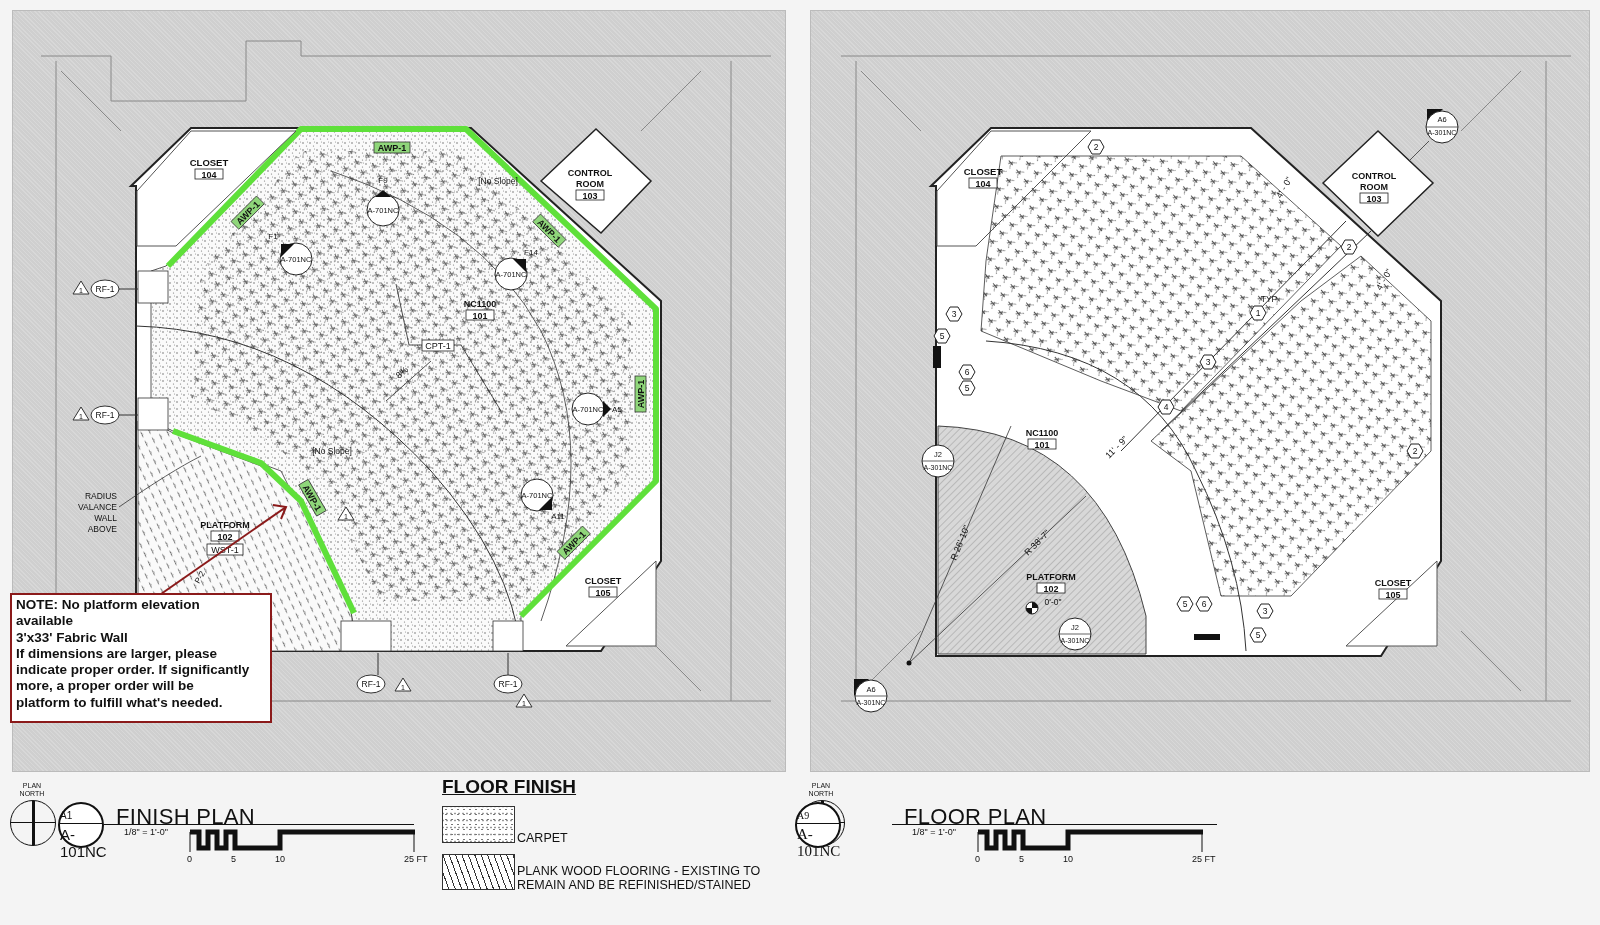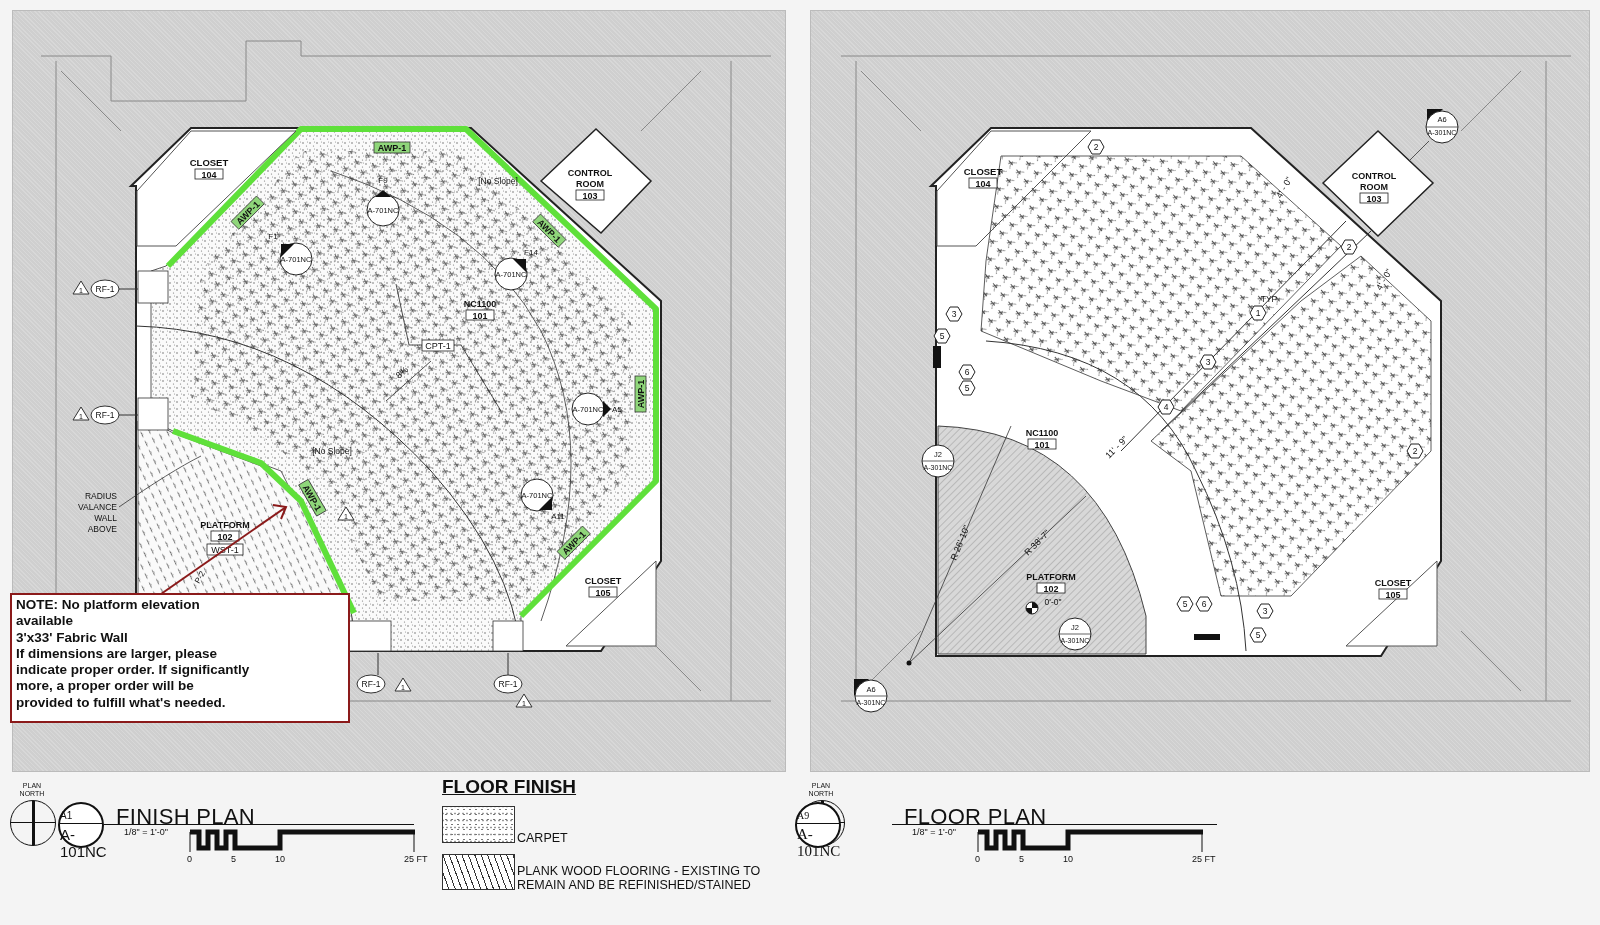--- a/index.html
+++ b/index.html
@@ -5,21 +5,21 @@
   html,body{margin:0;padding:0;background:#f4f4f4;}
   body{width:1600px;height:925px;position:relative;overflow:hidden;font-family:"Liberation Sans",sans-serif;color:#111;}
   .sheet{position:absolute;top:10px;height:760px;background:#cfcfcf;
     background-image:repeating-linear-gradient(45deg,rgba(255,255,255,.18) 0 1px,transparent 1px 3px);
     border:1px solid #bbb;}
   #sheet-left{left:12px;width:772px;}
   #sheet-right{left:810px;width:778px;}
   svg{position:absolute;left:0;top:0;overflow:visible;}
   .lbl{font-family:"Liberation Sans",sans-serif;font-weight:bold;fill:#111;}
   .sm{font-family:"Liberation Sans",sans-serif;fill:#111;}
-  .note{position:absolute;left:10px;top:593px;width:340px;height:130px;background:#fff;border:2px solid #8b1a1a;
+  .note{position:absolute;left:10px;top:593px;width:262px;height:130px;background:#fff;border:2px solid #8b1a1a;
     padding:2px 4px;box-sizing:border-box;font-weight:bold;font-size:13.5px;line-height:16.3px;color:#111;}
   .note div{white-space:nowrap;}
   .north{position:absolute;width:44px;height:44px;border:1.5px solid #111;border-radius:50%;}
   .north:before{content:"";position:absolute;left:21px;top:0;width:3px;height:44px;background:#111;}
   .north:after{content:"";position:absolute;left:0;top:21px;width:44px;height:1px;background:#111;}
   .north-cap{position:absolute;font-size:7px;text-align:center;width:40px;line-height:8px;}
   .bubble{position:absolute;width:42px;height:42px;border:2px solid #111;border-radius:50%;background:#fff;font-size:10px;}
   .bubble .t{display:block;margin-top:6px;border-bottom:1px solid #111;padding-bottom:2px;}
   .bubble .b{display:block;padding-top:2px;font-size:15px;}
   .plan-title{position:absolute;font-size:22px;letter-spacing:.3px;}
@@ -219,21 +219,21 @@
 </svg>
 </div>
 
 <div class="note">
   <div>NOTE: No platform elevation</div>
   <div>available</div>
   <div>3'x33' Fabric Wall</div>
   <div>If dimensions are larger, please</div>
   <div>indicate proper order. If significantly</div>
   <div>more, a proper order will be</div>
-  <div>provided to fulfill what's needed.</div>
+  <div>platform to fulfill what's needed.</div>
 </div>
 
 <div class="sheet" id="sheet-right">
 <svg width="778" height="760" viewBox="810 10 778 760">
   <defs>
     <pattern id="hatch" width="5" height="5" patternUnits="userSpaceOnUse" patternTransform="rotate(45)">
       <rect width="5" height="5" fill="#d8d8d8"></rect>
       <line x1="0" y1="0" x2="0" y2="5" stroke="#999" stroke-width="1"></line>
     </pattern>
     <pattern id="seats2" width="13" height="12" patternUnits="userSpaceOnUse" patternTransform="rotate(-40)">

